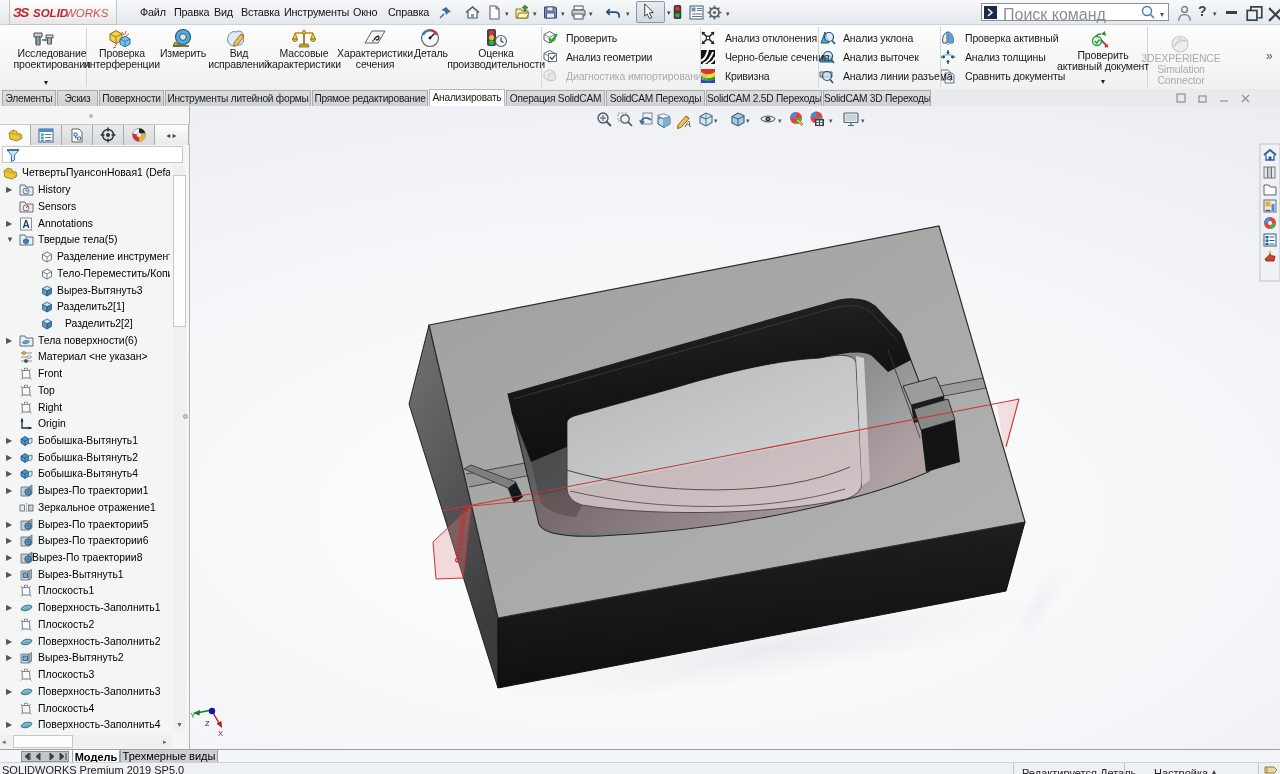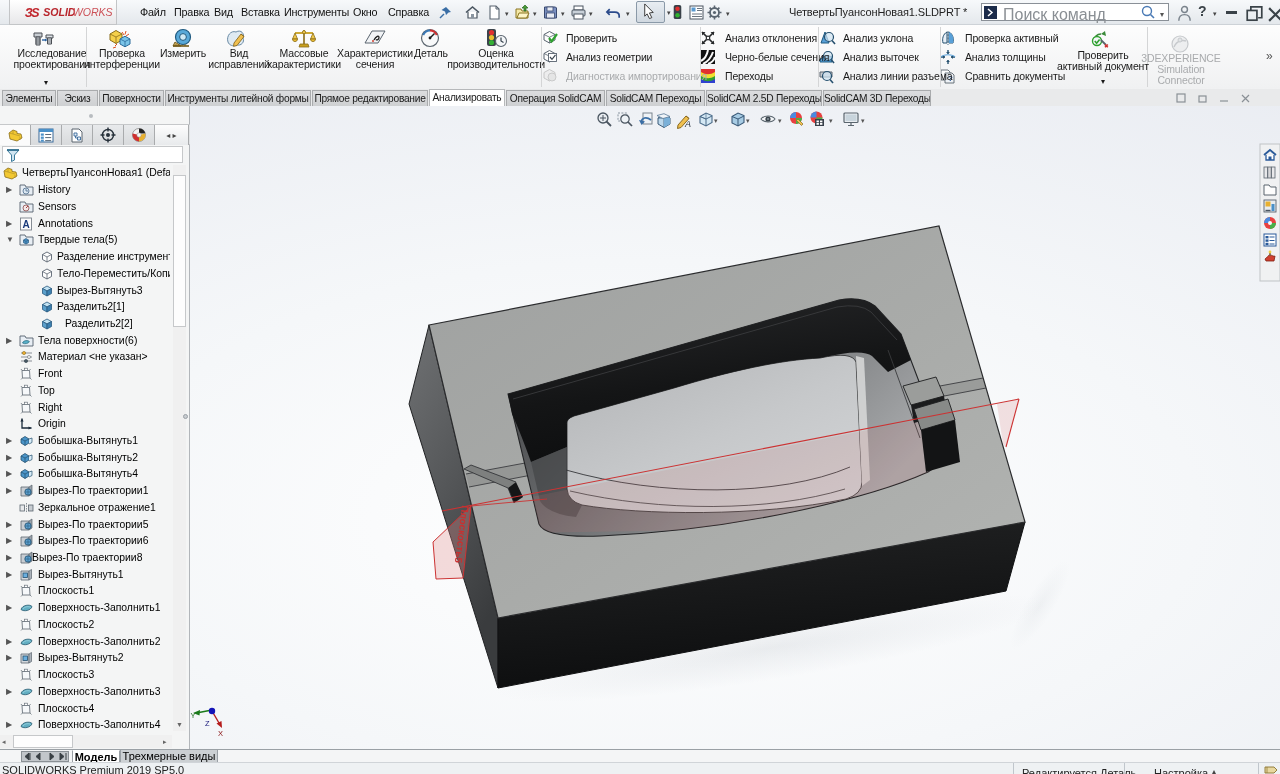--- a/index.html
+++ b/index.html
@@ -1,19 +1,19 @@
 <!DOCTYPE html>
 <html><head><meta charset="utf-8">
 <style>
 *{margin:0;padding:0;box-sizing:border-box}
 html,body{width:1280px;height:774px;overflow:hidden;font-family:"Liberation Sans",sans-serif;position:relative;background:#fff}
 .abs{position:absolute}
 
 #titlebar{position:absolute;left:0;top:0;width:1280px;height:25px;background:linear-gradient(#f7f9fb,#e4e8ec);border-bottom:1px solid #cdd2d7}
-#logo{position:absolute;left:9px;top:0;width:108px;height:25px;background:linear-gradient(#ffffff,#e7e7e9);border:1px solid #c3c5c7;border-top:none;display:flex;align-items:center;padding-left:12px}
+#logo{position:absolute;left:9px;top:0;width:108px;height:25px;background:linear-gradient(#ffffff,#e7e7e9);border:1px solid #c3c5c7;border-top:none;display:flex;align-items:center;padding-left:0}
 .menu{position:absolute;top:0;height:25px;line-height:25px;font-size:10.8px;letter-spacing:-0.2px;color:#111}
 .tbtn{position:absolute;top:4px;width:17px;height:17px}
 .caret{position:absolute;top:10px;font-size:7px;color:#444}
 
 #ribbon{position:absolute;left:0;top:25px;width:1280px;height:64px;background:linear-gradient(#fdfdfd,#f0f1f2)}
 .rsep{position:absolute;top:2px;height:60px;width:1px;background:#d4d5d6}
 .rlbl{position:absolute;font-size:10.5px;letter-spacing:-0.15px;color:#1a1a1a;text-align:center;white-space:nowrap;transform:translateX(-50%);line-height:11px}
 .srow{position:absolute;font-size:10.5px;letter-spacing:-0.15px;color:#1a1a1a;white-space:nowrap}
 .gray{color:#a9abad}
 
@@ -51,21 +51,20 @@
       <text x="55" y="13.5" font-size="11.5" font-style="italic" fill="#cc5157" font-family="Liberation Sans">WORKS</text>
     </svg>
   </div>
   <div class="menu" style="left:140px">Файл</div>
   <div class="menu" style="left:174px">Правка</div>
   <div class="menu" style="left:214px">Вид</div>
   <div class="menu" style="left:241px">Вставка</div>
   <div class="menu" style="left:284px">Инструменты</div>
   <div class="menu" style="left:353px">Окно</div>
   <div class="menu" style="left:388px">Справка</div>
-  <div class="menu" style="left:789px;font-size:11px;letter-spacing:-0.1px;color:#222">ЧетвертьПуансонНовая1.SLDPRT *</div>
 
   <svg class="tbtn" style="left:437px" width="17" height="17" viewBox="0 0 17 17">
       <path d="M9 3l5 5-2.5 0.5L9 11l-1-3.5L4.5 6z" fill="#3a6ea5"></path>
       <path d="M7 10l-4 4" stroke="#3a6ea5" stroke-width="1.4"></path>
     </svg>
 
   <svg class="tbtn" style="left:464px" width="17" height="17" viewBox="0 0 17 17">
       <path d="M2 8.5L8.5 3 15 8.5" fill="none" stroke="#4a5560" stroke-width="1.6"></path>
       <path d="M4 8v6h9V8" fill="#fff" stroke="#4a5560" stroke-width="1.2"></path>
       <rect x="7" y="10" width="3" height="4" fill="#8a95a0"></rect>
@@ -331,21 +330,21 @@
   <div class="rlbl" style="left:375px;top:23px">Характеристики<br>сечения</div>
   <div class="rlbl" style="left:431px;top:23px">Деталь</div>
   <div class="rlbl" style="left:496px;top:23px">Оценка<br>производительности</div>
   <div class="srow" style="left:566px;top:7px">Проверить</div>
   <div class="srow" style="left:566px;top:26px">Анализ геометрии</div>
   <div class="srow gray" style="left:566px;top:45px">Диагностика импортирования</div>
   <div class="rsep" style="left:541px"></div>
   <div class="rsep" style="left:700px"></div>
   <div class="srow" style="left:725px;top:7px">Анализ отклонения</div>
   <div class="srow" style="left:725px;top:26px">Черно-белые сечения</div>
-  <div class="srow" style="left:725px;top:45px">Переходы</div>
+  <div class="srow" style="left:725px;top:45px">Кривизна</div>
   <div class="rsep" style="left:818px"></div>
   <div class="srow" style="left:843px;top:7px">Анализ уклона</div>
   <div class="srow" style="left:843px;top:26px">Анализ выточек</div>
   <div class="srow" style="left:843px;top:45px">Анализ линии разъема</div>
   <div class="rsep" style="left:940px"></div>
   <div class="srow" style="left:965px;top:7px">Проверка активный</div>
   <div class="srow" style="left:965px;top:26px">Анализ толщины</div>
   <div class="srow" style="left:965px;top:45px">Сравнить документы</div>
   <div class="rsep" style="left:1147px"></div>
   <div class="rlbl" style="left:1103px;top:25px">Проверить<br>активный документ</div>

